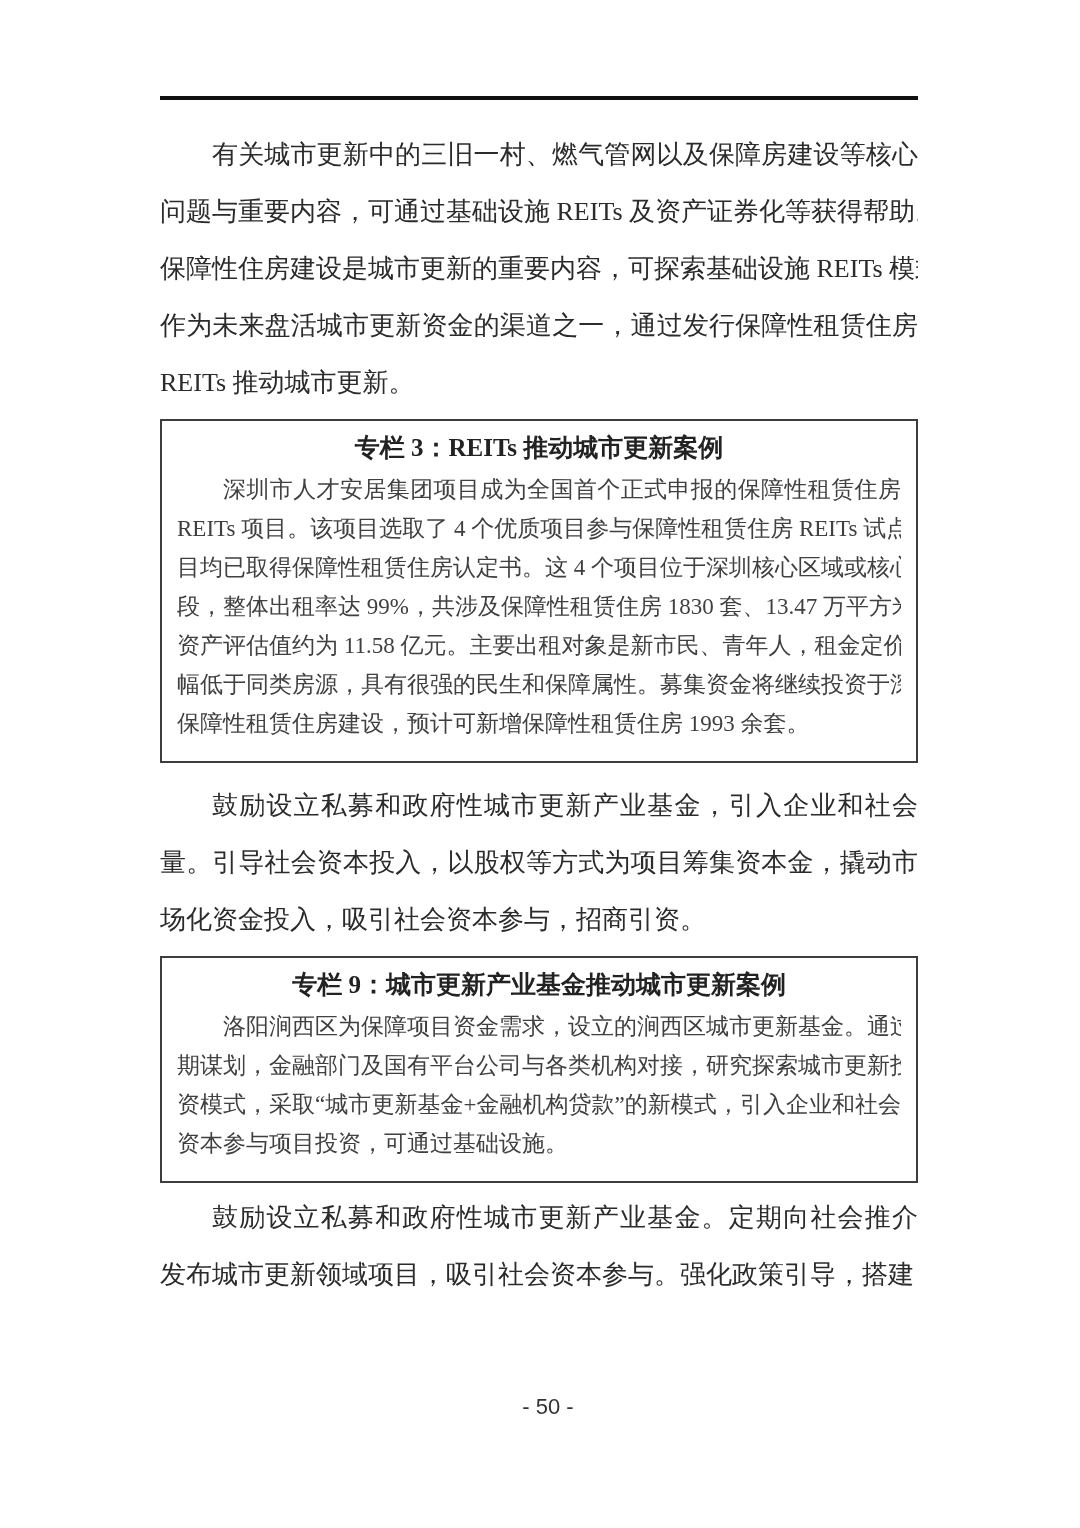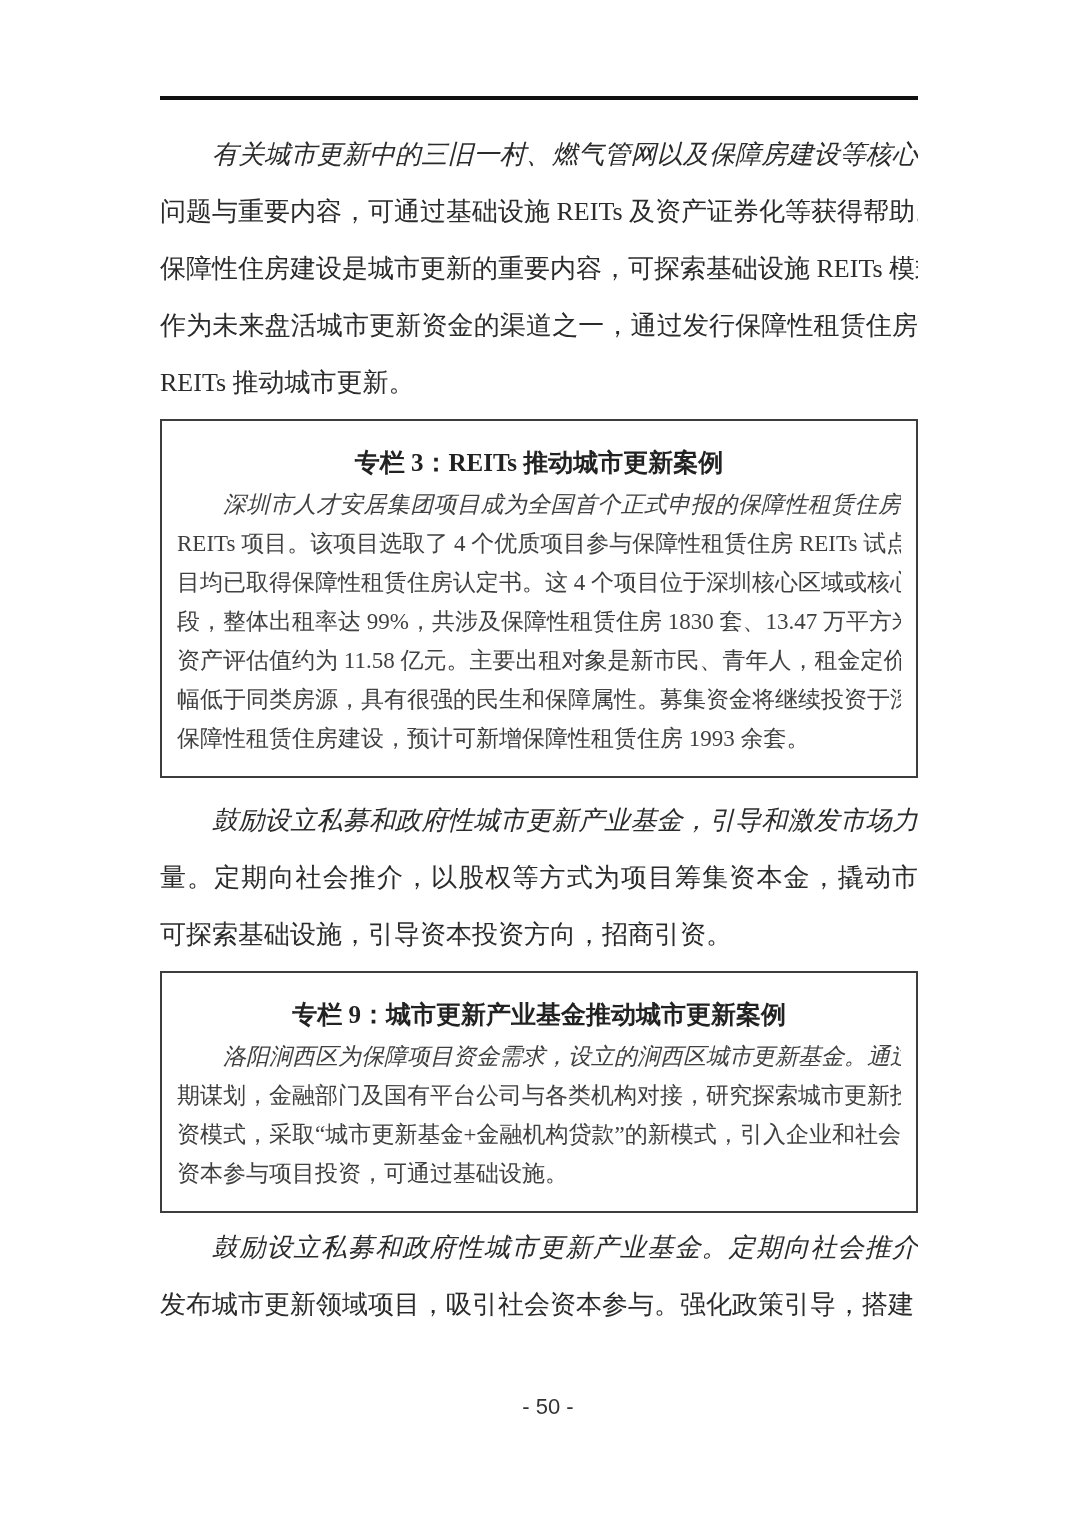--- a/index.html
+++ b/index.html
@@ -17,31 +17,31 @@
 
   .header-rule { height:4px; background:#111111; margin-top:96px; }
 
   .para .line {
     text-align:justify;
     text-align-last:justify;
     white-space:nowrap;
     overflow:hidden;
   }
   .para .line:last-child { text-align-last:left; }
-  .para.indent .line:first-child { text-indent:2em;font-style:italic; }
+  .para.indent .line:first-child { text-indent:2em; }
 
   .body-para { font-size:26px; line-height:57px; color:#2b2b2b; }
   .p1 { margin-top:26px; }
   .p2 { margin-top:14px; }
   .p3 { margin-top:6px; }
 
   .callout {
     border:2px solid #3d3d3d;
     background:#ffffff;
-    padding:22px 15px 18px 15px;
+    padding:7px 15px 18px 15px;
     margin-top:8px;
   }
   .box-title {
     text-align:center;
     font-weight:bold;
     font-size:25px;
     line-height:40px;
     color:#222222;
     white-space:nowrap;
     overflow:hidden;
@@ -91,23 +91,23 @@
           <div class="line">REITs 项目。该项目选取了 4 个优质项目参与保障性租赁住房 REITs 试点，项</div>
           <div class="line">目均已取得保障性租赁住房认定书。这 4 个项目位于深圳核心区域或核心地</div>
           <div class="line">段，整体出租率达 99%，共涉及保障性租赁住房 1830 套、13.47 万平方米，</div>
           <div class="line">资产评估值约为 11.58 亿元。主要出租对象是新市民、青年人，租金定价大</div>
           <div class="line">幅低于同类房源，具有很强的民生和保障属性。募集资金将继续投资于深圳</div>
           <div class="line">保障性租赁住房建设，预计可新增保障性租赁住房 1993 余套。</div>
         </div>
     </div>
 
     <div class="para body-para indent p2">
-        <div class="line">鼓励设立私募和政府性城市更新产业基金，引导和激发市场力</div>
-        <div class="line">量。定期向社会推介，以股权等方式为项目筹集资本金，撬动市</div>
-        <div class="line">可探索基础设施，引导资本投资方向，招商引资。</div>
+        <div class="line">鼓励设立私募和政府性城市更新产业基金，引入企业和社会</div>
+        <div class="line">量。引导社会资本投入，以股权等方式为项目筹集资本金，撬动市</div>
+        <div class="line">场化资金投入，吸引社会资本参与，招商引资。</div>
       </div>
 
     <div class="callout">
       <div class="box-title">专栏 9：城市更新产业基金推动城市更新案例</div>
       <div class="para box-body indent">
           <div class="line">洛阳涧西区为保障项目资金需求，设立的涧西区城市更新基金。通过前</div>
           <div class="line">期谋划，金融部门及国有平台公司与各类机构对接，研究探索城市更新投融</div>
           <div class="line">资模式，采取“城市更新基金+金融机构贷款”的新模式，引入企业和社会</div>
           <div class="line">资本参与项目投资，可通过基础设施。</div>
         </div>

